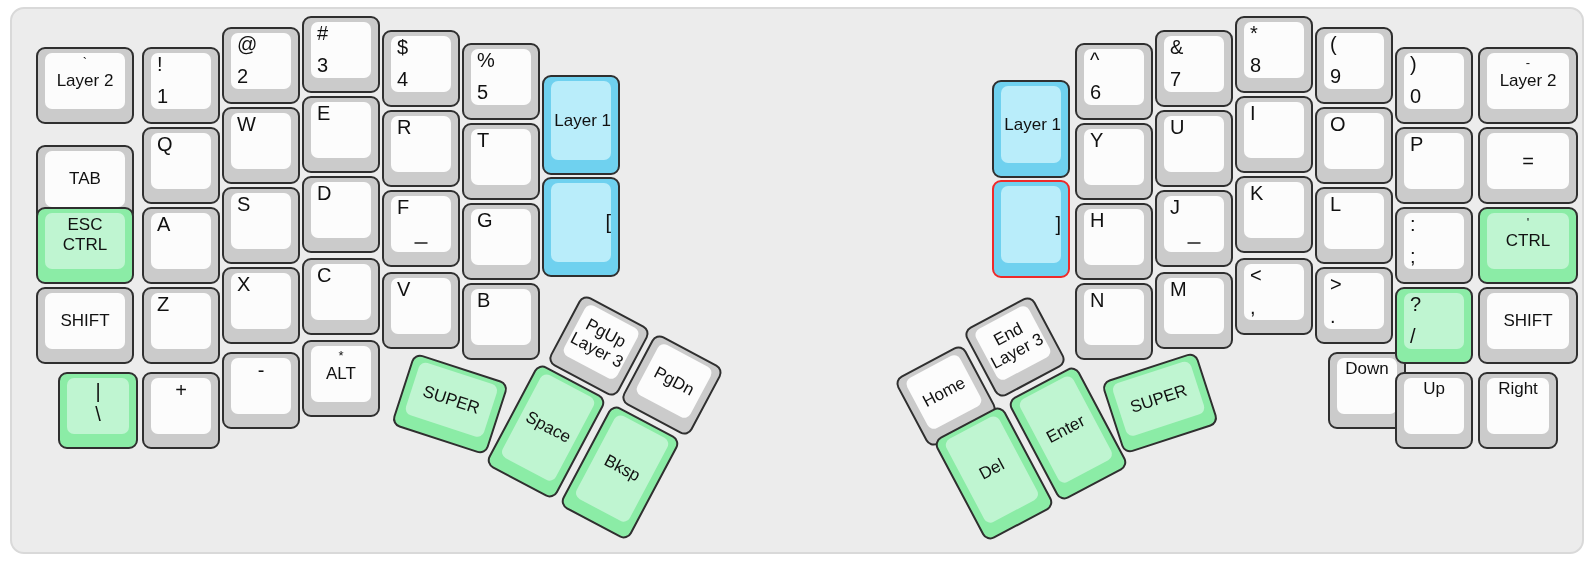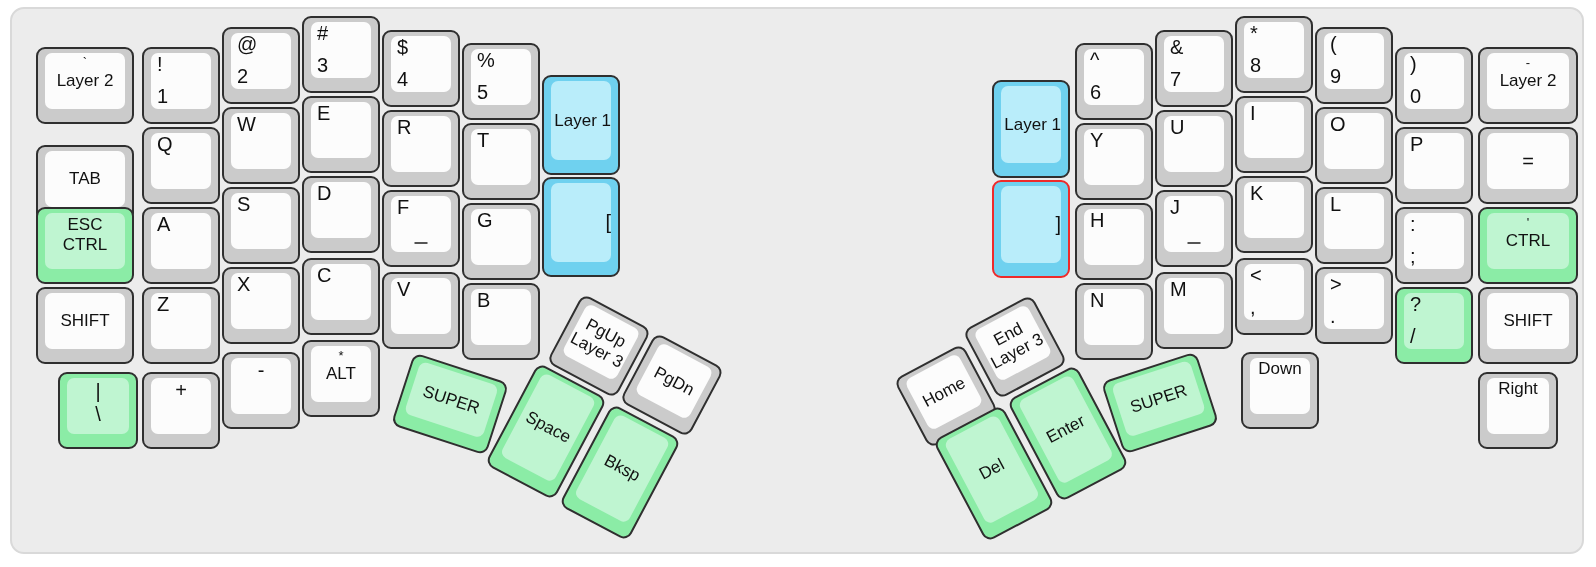--- a/index.html
+++ b/index.html
@@ -338,21 +338,21 @@
         <div class="cap tl">
           <span class="lbl lg">L</span>
         </div>
       </div>
       <div class="key white" style="left: 1315px; top: 267px; width: 78px; height: 77px;">
         <div class="cap stack">
           <span class="lbl lg">&gt;</span>
           <span class="lbl lg">.</span>
         </div>
       </div>
-      <div class="key white" style="left: 1241px; top: 352px; width: 78px; height: 77px;">
+      <div class="key white" style="left: 1328px; top: 352px; width: 78px; height: 77px;">
         <div class="cap ctrtop">
           <span class="lbl md">Down</span>
         </div>
       </div>
       <div class="key white" style="left: 1395px; top: 47px; width: 78px; height: 77px;">
         <div class="cap stack">
           <span class="lbl lg">)</span>
           <span class="lbl lg">0</span>
         </div>
       </div>
@@ -364,20 +364,25 @@
       <div class="key white" style="left: 1395px; top: 207px; width: 78px; height: 77px;">
         <div class="cap stack">
           <span class="lbl lg">:</span>
           <span class="lbl lg">;</span>
         </div>
       </div>
       <div class="key green" style="left: 1395px; top: 287px; width: 78px; height: 77px;">
         <div class="cap stack">
           <span class="lbl lg">?</span>
           <span class="lbl lg">/</span>
+        </div>
+      </div>
+      <div class="key white" style="left: 1395px; top: 372px; width: 78px; height: 77px;">
+        <div class="cap ctrtop">
+          <span class="lbl md">Up</span>
         </div>
       </div>
       <div class="key white" style="left: 1478px; top: 47px; width: 100px; height: 77px;">
         <div class="cap two">
           <span class="lbl sm">-</span>
           <span class="lbl md">Layer 2</span>
         </div>
       </div>
       <div class="key white" style="left: 1478px; top: 127px; width: 100px; height: 77px;">
         <div class="cap ctr">

